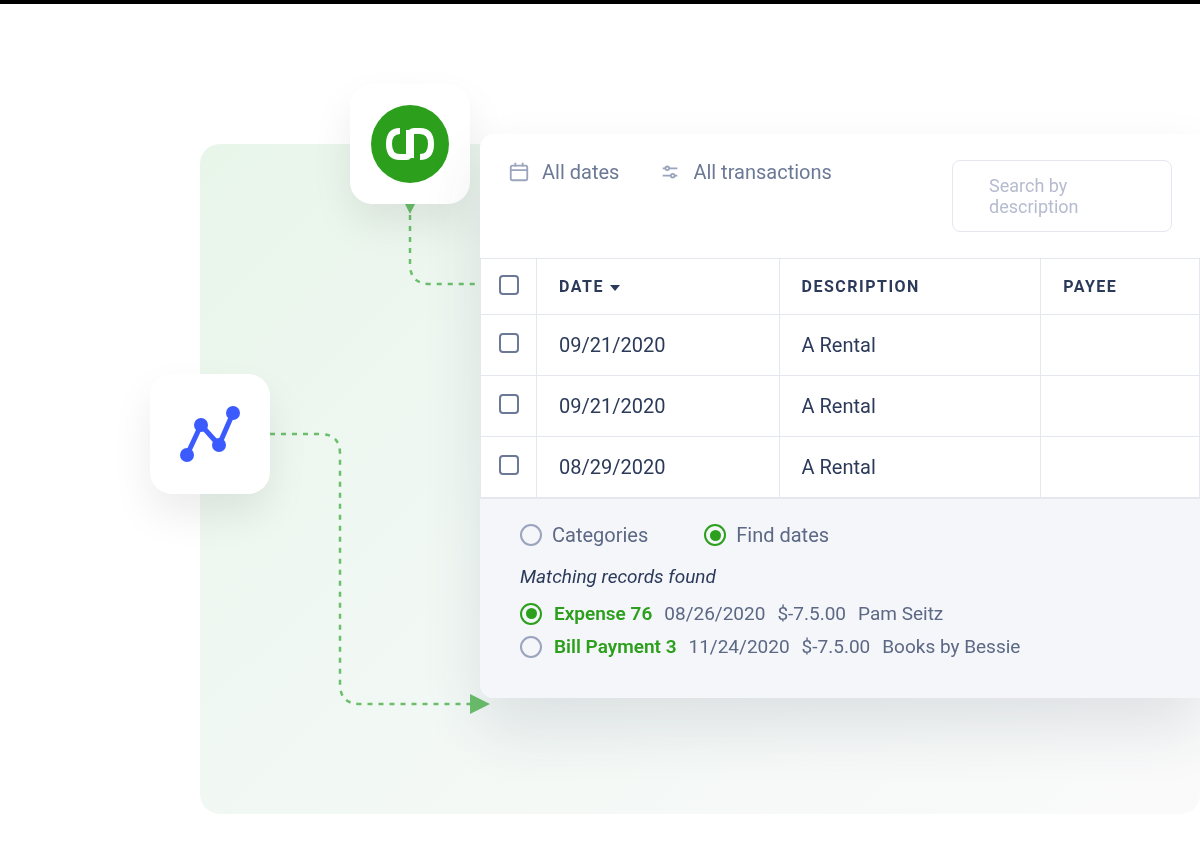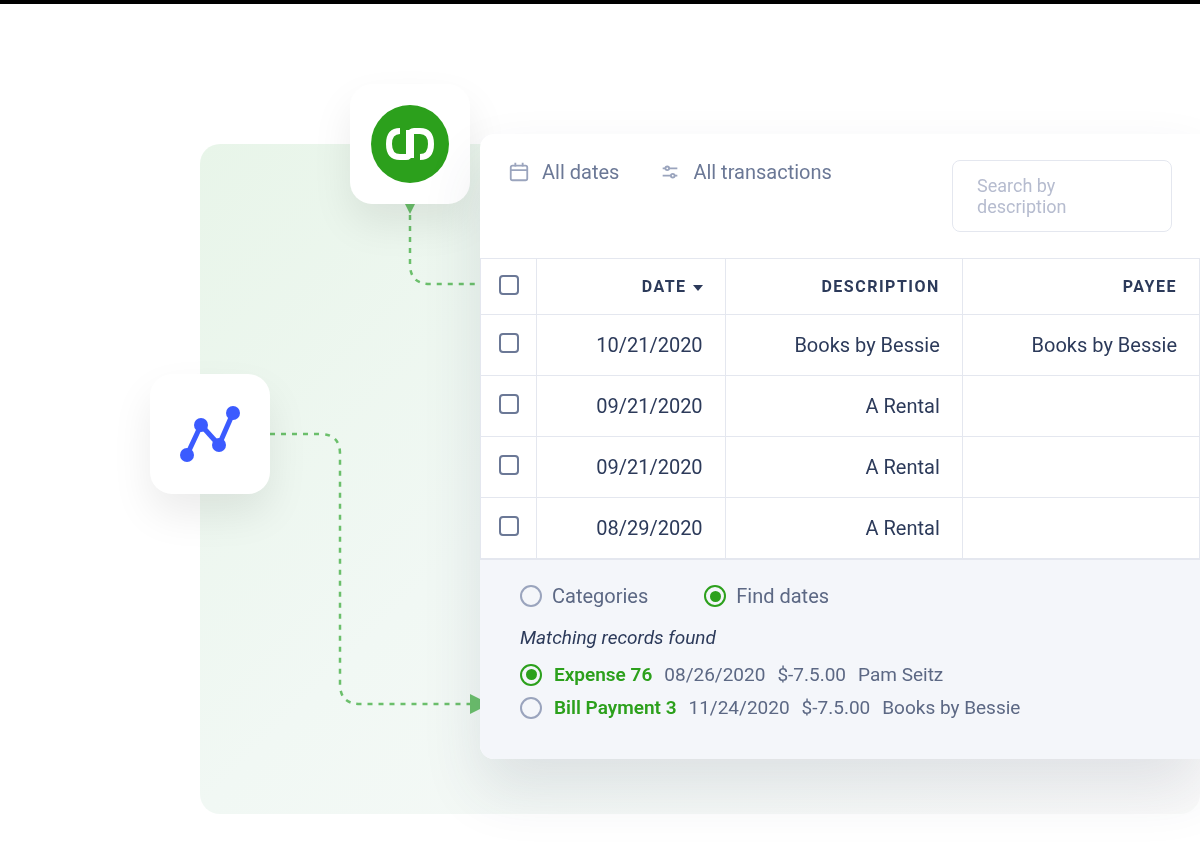--- a/index.html
+++ b/index.html
@@ -93,31 +93,31 @@
       gap: 12px;
       color: #6b7896;
       font-size: 20px;
       cursor: pointer;
     }
     .tb-icon { color: #9aa4bd; display:flex; }
     .search-box {
       margin-left: auto;
       border: 1px solid #e4e7ef;
       border-radius: 8px;
-      padding: 14px 24px;
+      padding: 14px 36px;
       width: 220px;
       color: #b6bccf;
       font-size: 18px;
       background:#fff;
     }
     table { width: 100%; border-collapse: collapse; }
     th, td {
       border: 1px solid #e4e7ef;
       padding: 18px 22px;
-      text-align: right;
+      text-align: left;
       font-size: 20px;
       color: #2c3a5a;
       vertical-align: middle;
     }
     th {
       color: #2c3a5a;
       font-weight: 700;
       letter-spacing: 1.5px;
       font-size: 16px;
       text-transform: uppercase;
@@ -258,26 +258,20 @@
   <table>
     <thead>
       <tr>
         <th class="checkbox-cell"><span class="cb"></span></th>
         <th><span>DATE</span><span class="sort-caret"></span></th>
         <th>DESCRIPTION</th>
         <th>PAYEE</th>
       </tr>
     </thead>
     <tbody>
-      <tr>
-        <td class="checkbox-cell"><span class="cb"></span></td>
-        <td>10/21/2020</td>
-        <td>Books by Bessie</td>
-        <td>Books by Bessie</td>
-      </tr>
       <tr>
         <td class="checkbox-cell"><span class="cb"></span></td>
         <td>09/21/2020</td>
         <td>A Rental</td>
         <td></td>
       </tr>
       <tr>
         <td class="checkbox-cell"><span class="cb"></span></td>
         <td>09/21/2020</td>
         <td>A Rental</td>

